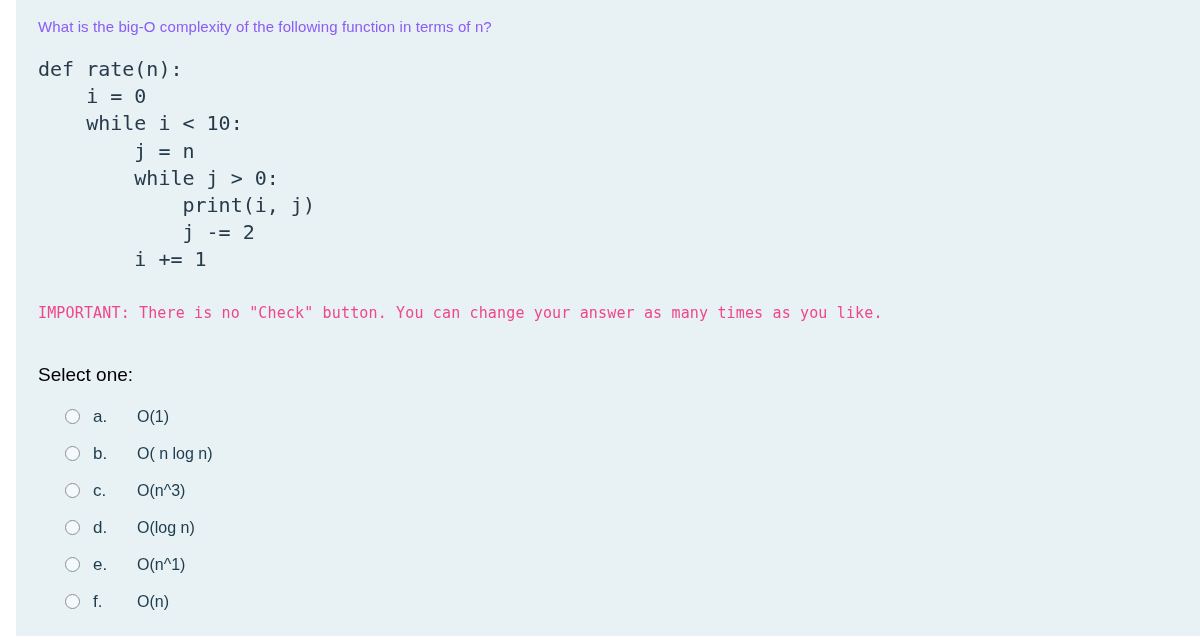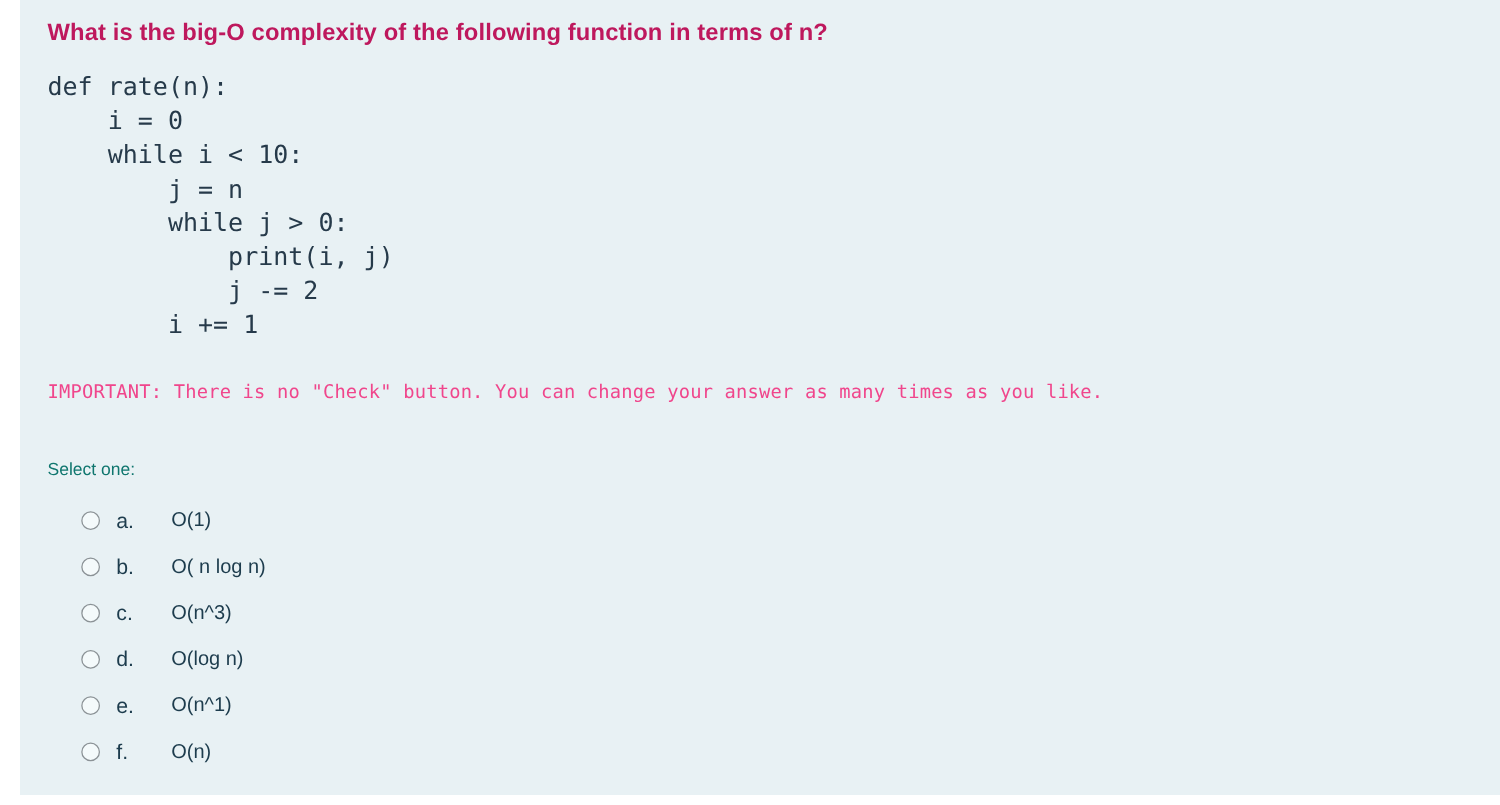--- a/index.html
+++ b/index.html
@@ -21,26 +21,25 @@
     width: 1184px;
     height: 636px;
     background: #e8f1f4;
     box-sizing: border-box;
   }
 
   .question-text {
     position: absolute;
     left: 22px;
     top: 14px;
-    font-size: 19px;
+    font-size: 15px;
     line-height: 26px;
-    color: #be185d;
+    color: #8b5cf6;
     letter-spacing: 0.1px;
     white-space: pre;
-    font-weight: bold;
   }
 
   .code-block {
     position: absolute;
     left: 22px;
     top: 56px;
     font-family: "DejaVu Sans Mono", monospace;
     font-size: 20px;
     line-height: 27.2px;
     color: #263a4a;
@@ -57,23 +56,23 @@
     line-height: 20px;
     color: #f0468c;
     white-space: pre;
     letter-spacing: 0.15px;
   }
 
   .select-one-label {
     position: absolute;
     left: 22px;
     top: 364px;
-    font-size: 14px;
+    font-size: 19px;
     line-height: 22px;
-    color: #0f766e;
+    color: #000000;
   }
 
   #answer-options {
     position: absolute;
     left: 22px;
     top: 398px;
     width: 600px;
   }
 
   .option-row {

